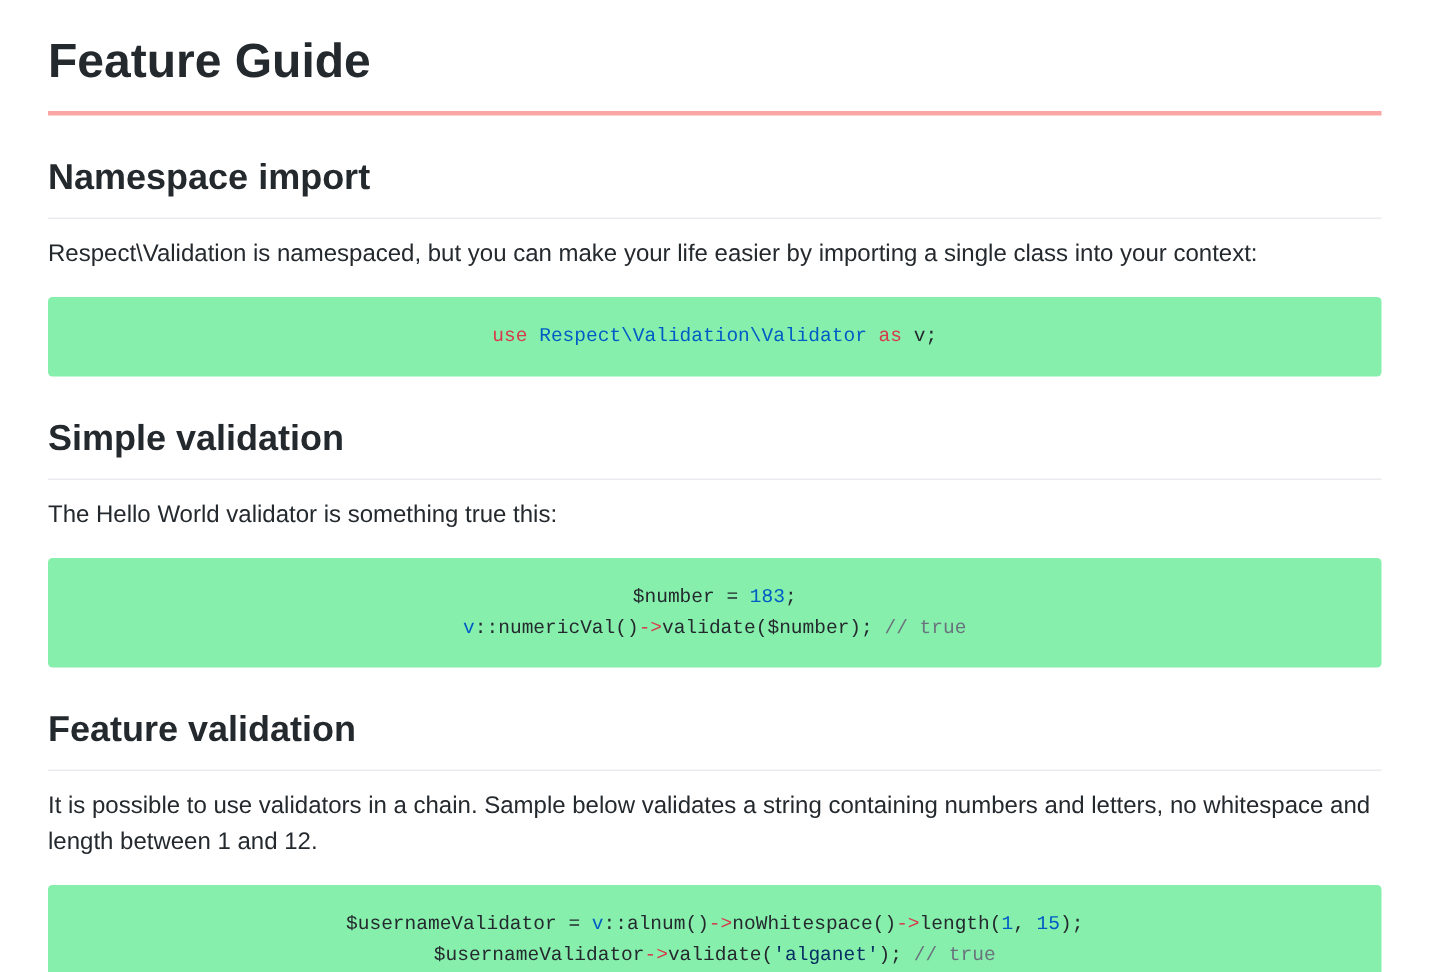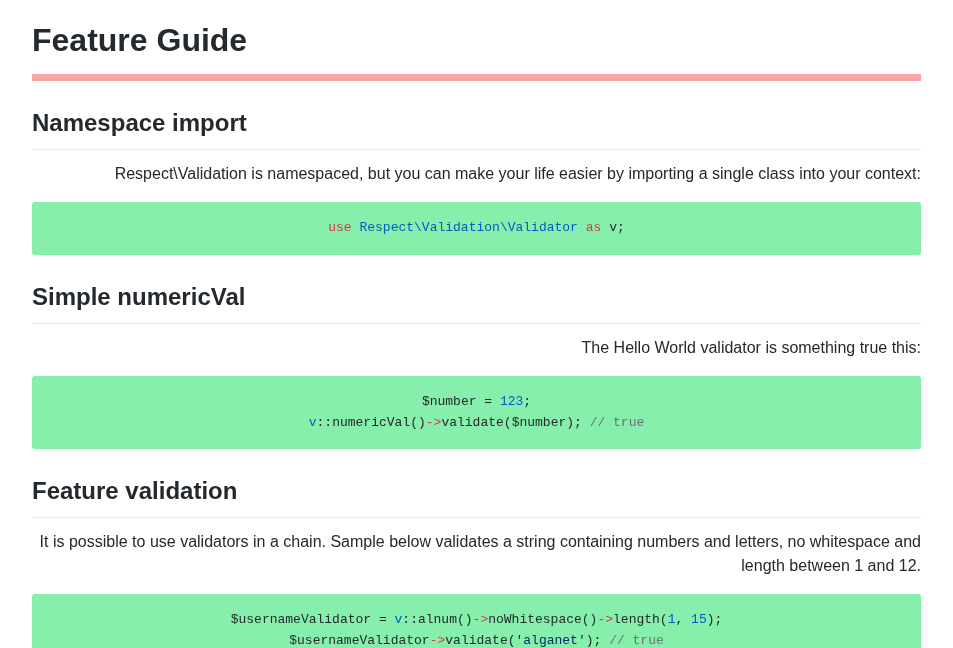--- a/index.html
+++ b/index.html
@@ -10,33 +10,32 @@
     color: #24292e;
     background: #fff;
     line-height: 1.5;
     font-size: 16px;
   }
   h1.page-title {
     font-size: 32px;
     font-weight: 600;
     margin: 0 0 8px 0;
     padding-bottom: 10px;
-    border-bottom: 7px solid #fca5a5;
+    border-bottom: 3px solid #fca5a5;
   }
   h2.section-heading {
     font-size: 24px;
     font-weight: 600;
     margin: 24px 0 12px 0;
     padding-bottom: 8px;
     border-bottom: 1px solid #eaecef;
   }
   p.body-text {
     margin: 0 0 16px 0;
     font-size: 16px;
-    text-align: right;
   }
   pre.codeblock {
     background: #86efac;
     border-radius: 3px;
     padding: 16px;
     font-family: SFMono-Regular, Consolas, "Liberation Mono", Menlo, monospace;
     font-size: 13px;
     line-height: 1.6;
     overflow-x: auto;
     margin: 0 0 24px 0;
@@ -55,21 +54,21 @@
 </style>
 </head>
 <body>
 
 <h1 class="page-title">Feature Guide</h1>
 
 <h2 class="section-heading">Namespace import</h2>
 <p class="body-text">Respect\Validation is namespaced, but you can make your life easier by importing a single class into your context:</p>
 <pre class="codeblock"><span class="kw">use</span> <span class="cls">Respect\Validation\Validator</span> <span class="kw">as</span> <span class="pl">v</span><span class="pl">;</span></pre>
 
-<h2 class="section-heading">Simple numericVal</h2>
+<h2 class="section-heading">Simple validation</h2>
 <p class="body-text">The Hello World validator is something true this:</p>
-<pre class="codeblock"><span class="var">$number</span><span class="pl"> = </span><span class="num">123</span><span class="pl">;</span>
+<pre class="codeblock"><span class="var">$number</span><span class="pl"> = </span><span class="num">183</span><span class="pl">;</span>
 <span class="cls">v</span><span class="pl">::</span><span class="fn">numericVal</span><span class="pl">()</span><span class="arrow">-&gt;</span><span class="fn">validate</span><span class="pl">(</span><span class="var">$number</span><span class="pl">)</span><span class="pl">; </span><span class="cmt">// true</span></pre>
 
 <h2 class="section-heading">Feature validation</h2>
 <p class="body-text">It is possible to use validators in a chain. Sample below validates a string containing numbers and letters, no whitespace and length between 1 and 12.</p>
 <pre class="codeblock"><span class="var">$usernameValidator</span><span class="pl"> = </span><span class="cls">v</span><span class="pl">::</span><span class="fn">alnum</span><span class="pl">()</span><span class="arrow">-&gt;</span><span class="fn">noWhitespace</span><span class="pl">()</span><span class="arrow">-&gt;</span><span class="fn">length</span><span class="pl">(</span><span class="num">1</span><span class="pl">, </span><span class="num">15</span><span class="pl">)</span><span class="pl">;</span>
 <span class="var">$usernameValidator</span><span class="arrow">-&gt;</span><span class="fn">validate</span><span class="pl">(</span><span class="str">'alganet'</span><span class="pl">)</span><span class="pl">; </span><span class="cmt">// true</span></pre>
 
 </body></html>

